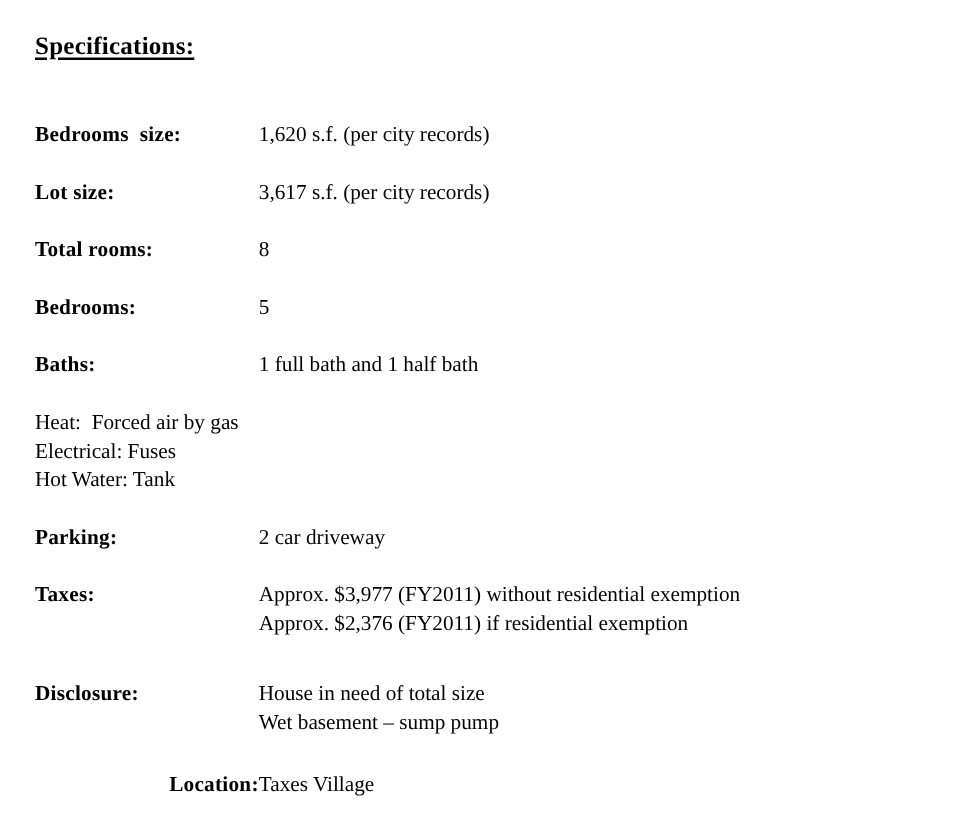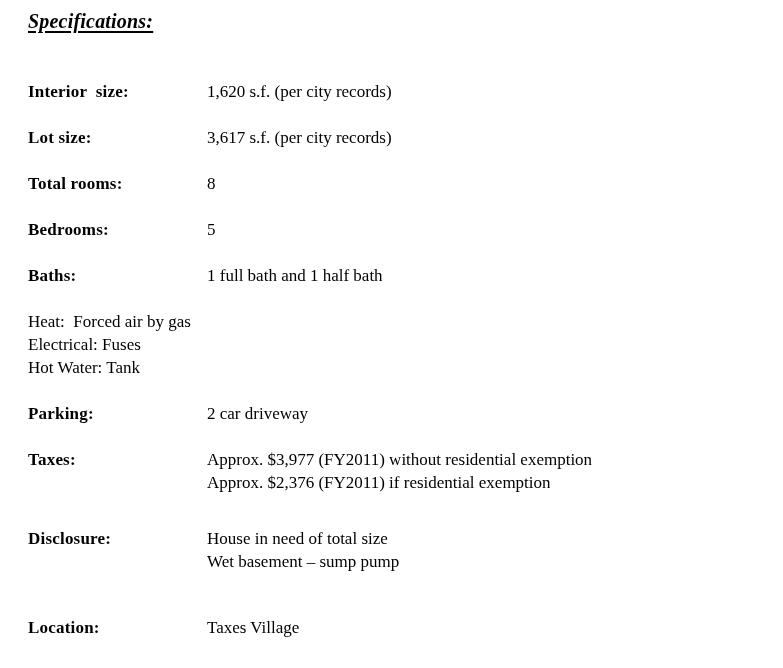--- a/index.html
+++ b/index.html
@@ -19,34 +19,33 @@
     padding: 8px 28px 0 28px;
     background: #ffffff;
   }
   .doc-title {
     font-size: 20px;
     line-height: 26px;
     font-weight: bold;
     text-decoration: underline;
     text-decoration-thickness: 2px;
     text-underline-offset: 3px;
-    margin: 0 0 46px 0;
+    margin: 16px 0 46px 0;
     letter-spacing: 0.2px;
-    font-style: italic;
   }
   .rows { }
   .row {
     display: flex;
     align-items: flex-start;
     margin-top: 23px;
   }
   .row:first-child { margin-top: 0; }
   
   .row:nth-child(9)  { margin-top: 33px; }
-  .row:nth-child(10) { margin-top: 43px; }
+  .row:nth-child(10) { margin-top: 27px; text-align: right; }
   .label {
     flex: 0 0 179px;
     width: 179px;
     font-weight: bold;
     font-size: 17px;
     line-height: 23px;
     white-space: pre-wrap;
     letter-spacing: 0.2px;
   }
   .value { }
@@ -59,21 +58,21 @@
 </head>
 <body>
 
 <div class="page">
 
   <h1 class="doc-title">Specifications:</h1>
 
   <div class="rows">
 
     <div class="row">
-      <div class="label">Interior  size:</div>
+      <div class="label">Bedrooms  size:</div>
       <div class="value">
         <div class="line">1,620 s.f. (per city records)</div>
       </div>
     </div>
 
     <div class="row">
       <div class="label">Lot size:</div>
       <div class="value">
         <div class="line">3,617 s.f. (per city records)</div>
       </div>

